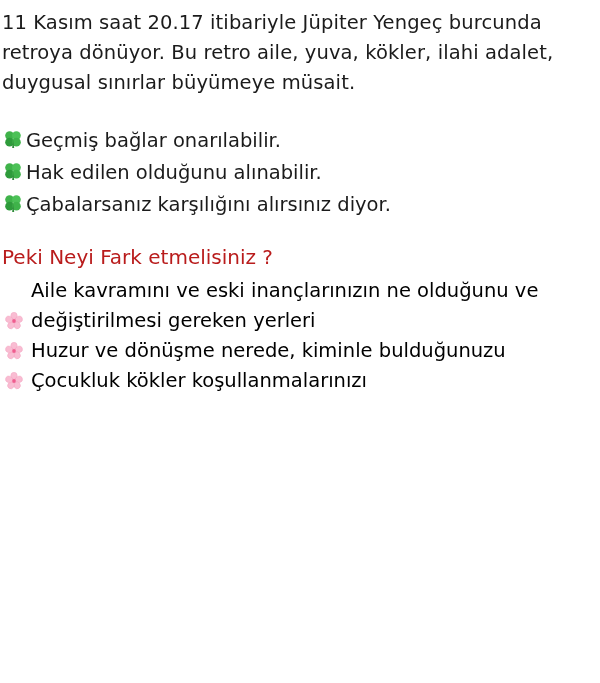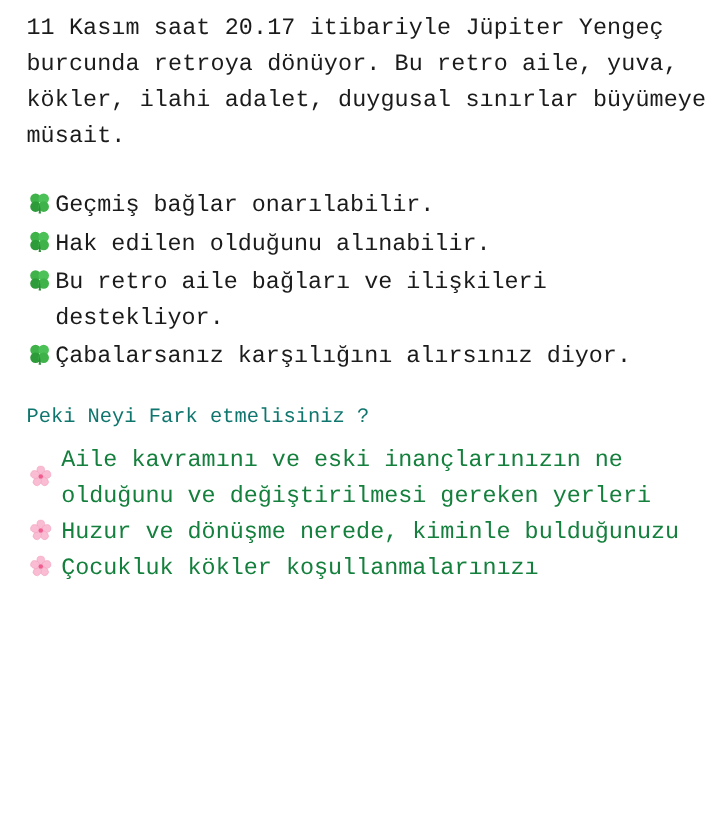--- a/index.html
+++ b/index.html
@@ -11,22 +11,21 @@
     width: 600px;
     height: 683px;
     font-family: "DejaVu Sans", sans-serif;
     color: #1a1a1a;
     overflow: hidden;
   }
   #page {
     width: 600px;
     height: 675px;
     box-sizing: border-box;
-    padding: 8px 10px 0 22px;
-    font-family: Liberation Mono, monospace;
+    padding: 8px 10px 0 2px;
   }
   .para {
     font-size: 19.5px;
     line-height: 30px;
     letter-spacing: 0.1px;
     margin: 0;
     color: #1b1b1b;
   }
   .intro {
     margin-bottom: 28px;
@@ -54,35 +53,35 @@
     align-items: center;
     justify-content: center;
     line-height: 1;
   }
   .bullet-icon svg { display: block; }
   .bullet-text {
     flex: 1 1 auto;
   }
   .question {
     margin: 0 0 4px 0;
-    font-size: 17px;
+    font-size: 20px;
     line-height: 30px;
-    color: #0f766e;
+    color: #b91c1c;
   }
   .blossom-list {
     margin: 0;
     padding: 0;
     list-style: none;
   }
   .blossom-item {
     display: flex;
-    align-items: center;
+    align-items: flex-end;
     font-size: 19.5px;
     line-height: 30px;
-    color: #15803d;
+    color: #000000;
     margin: 0;
   }
   .blossom-icon {
     flex: 0 0 auto;
     width: 24px;
     height: 28px;
     margin-right: 5px;
     display: inline-flex;
     align-items: flex-start;
     justify-content: center;
@@ -118,32 +117,20 @@
       <span class="bullet-icon">
         <svg width="20" height="20" viewBox="0 0 20 20">
           <circle cx="6.6" cy="6.6" r="4.4" fill="#3fb34a"></circle>
           <circle cx="13.4" cy="6.6" r="4.4" fill="#4cc157"></circle>
           <circle cx="6.6" cy="13.2" r="4.4" fill="#2e9b3b"></circle>
           <circle cx="13.4" cy="13.2" r="4.4" fill="#3fb34a"></circle>
           <path d="M10 10 L11.2 19 L9.2 19 Z" fill="#2e8b39"></path>
         </svg>
       </span>
       <span class="bullet-text">Hak edilen olduğunu alınabilir.</span>
-    </li>
-    <li class="bullet-item">
-      <span class="bullet-icon">
-        <svg width="20" height="20" viewBox="0 0 20 20">
-          <circle cx="6.6" cy="6.6" r="4.4" fill="#3fb34a"></circle>
-          <circle cx="13.4" cy="6.6" r="4.4" fill="#4cc157"></circle>
-          <circle cx="6.6" cy="13.2" r="4.4" fill="#2e9b3b"></circle>
-          <circle cx="13.4" cy="13.2" r="4.4" fill="#3fb34a"></circle>
-          <path d="M10 10 L11.2 19 L9.2 19 Z" fill="#2e8b39"></path>
-        </svg>
-      </span>
-      <span class="bullet-text">Bu retro aile bağları ve ilişkileri destekliyor.</span>
     </li>
     <li class="bullet-item">
       <span class="bullet-icon">
         <svg width="20" height="20" viewBox="0 0 20 20">
           <circle cx="6.6" cy="6.6" r="4.4" fill="#3fb34a"></circle>
           <circle cx="13.4" cy="6.6" r="4.4" fill="#4cc157"></circle>
           <circle cx="6.6" cy="13.2" r="4.4" fill="#2e9b3b"></circle>
           <circle cx="13.4" cy="13.2" r="4.4" fill="#3fb34a"></circle>
           <path d="M10 10 L11.2 19 L9.2 19 Z" fill="#2e8b39"></path>
         </svg>

